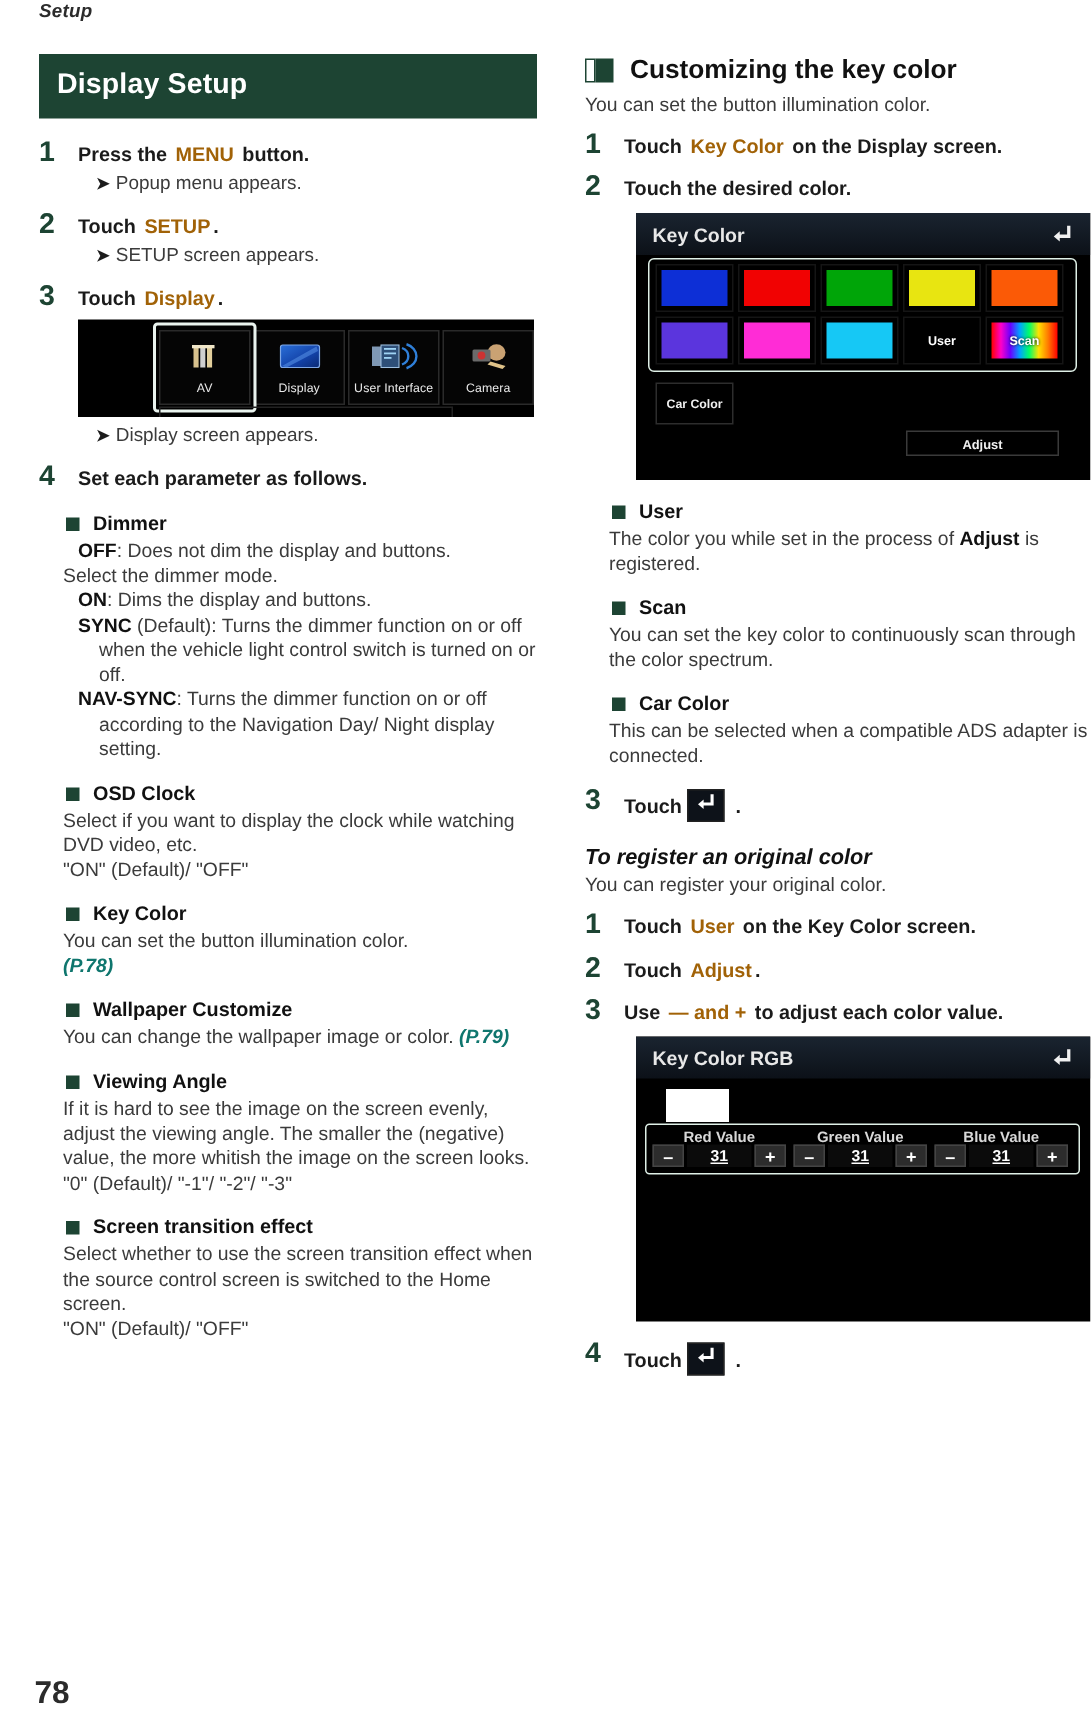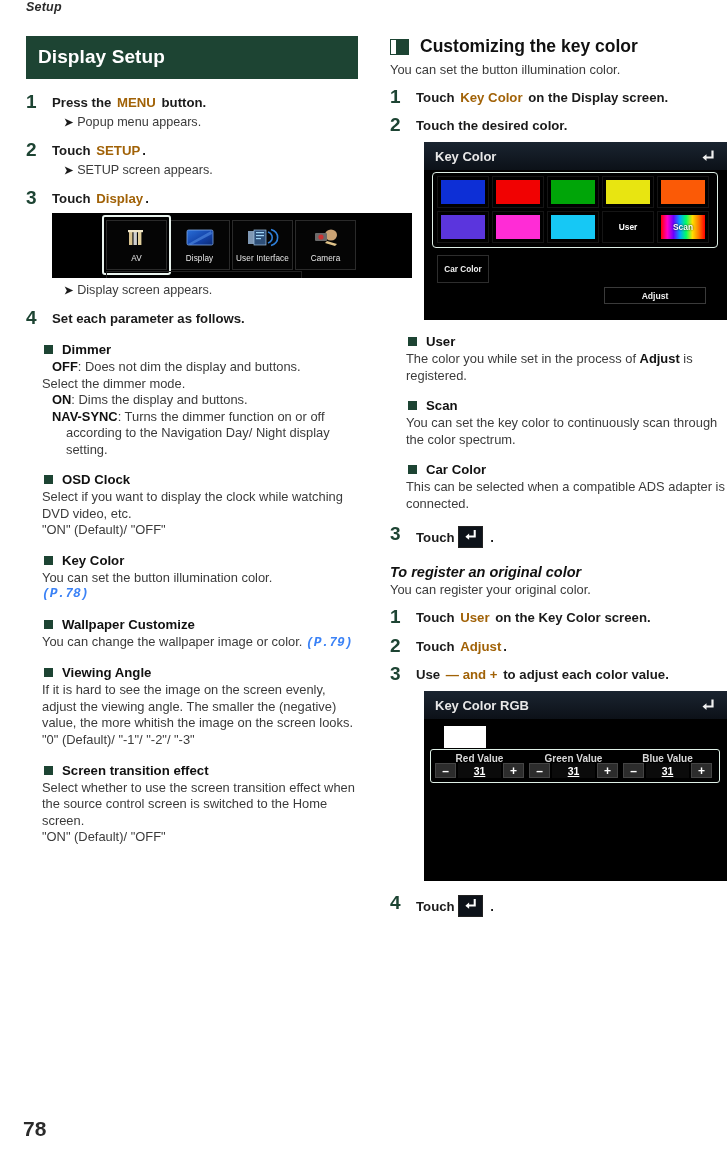--- a/index.html
+++ b/index.html
@@ -54,21 +54,21 @@
 
   
   .sqh { margin-top: 12px; margin-bottom: 1px; padding-left: 20px; position: relative; }
   .sqh::before {
     content: ""; position: absolute; left: 2px; top: 5px;
     width: 9px; height: 9px; background: #1d4433;
   }
   .sqh-label { font-size: 13.2px; font-weight: bold; color: #111; }
   .body-txt { font-size: 12.9px; line-height: 1.28; color: #3b3b3b; }
   .body-txt b { color: #111; }
-  .ital-ref { font-style: italic; font-weight: bold; color: #3b82f6; font-family: Liberation Mono, monospace; }
+  .ital-ref { font-style: italic; font-weight: bold; color: #0f766e; }
   .hang { padding-left: 24px; text-indent: -14px; }
 
   
   .chapter-head { position: relative; padding-left: 30px; margin-bottom: 5px; }
   .chapter-head .bookicon {
     position: absolute; left: 0px; top: 2px; width: 21px; height: 18px;
   }
   .chapter-head .bookicon .b1 {
     position: absolute; left: 0; top: 1px; width: 7px; height: 16px;
     border: 1.6px solid #1d4433; background: #fff;
@@ -77,21 +77,21 @@
     position: absolute; left: 7px; top: 1px; width: 12px; height: 16px;
     background: #1d4433;
   }
   .chapter-title { font-size: 17.5px; font-weight: bold; color: #111; }
   .italic-head { font-size: 14.5px; font-weight: bold; font-style: italic; color: #111; margin: 16px 0 2px 0;}
 
   
   .shot { background: #000; position: relative; overflow: hidden; }
 
   
-  .setup-shot { width: 360px; height: 65px; margin: 6px 0 4px 0; }
+  .setup-shot { width: 304px; height: 65px; margin: 6px 0 4px 0; }
   .setup-row { position: absolute; left: 54px; top: 7px; display: flex; gap: 2px; }
   .setup-tile {
     width: 61px; height: 50px; border: 1px solid #2a2a2a;
     display: flex; flex-direction: column; align-items: center; justify-content: flex-end;
     position: relative; background: #050505;
   }
   .setup-tile .tlabel { font-size: 8.2px; color: #e9e9e9; padding-bottom: 6px; letter-spacing: .1px; }
   .setup-tile .glyph { position: absolute; top: 7px; left: 50%; transform: translateX(-50%); }
   .sel-ring {
     position: absolute; left: 50px; top: 2px; width: 69px; height: 60px;
@@ -282,20 +282,21 @@
     </div>
 
     <div style="padding-left:16px;">
 
       <div class="sqh">
         <span class="sqh-label">Dimmer</span>
       </div>
       <div class="body-txt hang"><b>OFF</b><span>: Does not dim the display and buttons.</span></div>
       <div class="body-txt">Select the dimmer mode.</div>
       <div class="body-txt hang"><b>ON</b><span>: Dims the display and buttons.</span></div>
+      <div class="body-txt hang"><b>SYNC</b><span> (Default): Turns the dimmer function on or off when the vehicle light control switch is turned on or off.</span></div>
       <div class="body-txt hang"><b>NAV-SYNC</b><span>: Turns the dimmer function on or off according to the Navigation Day/ Night display setting.</span></div>
 
       <div class="sqh">
         <span class="sqh-label">OSD Clock</span>
       </div>
       <div class="body-txt">Select if you want to display the clock while watching DVD video, etc.</div>
       <div class="body-txt">"ON" (Default)/ "OFF"</div>
 
       <div class="sqh">
         <span class="sqh-label">Key Color</span>

